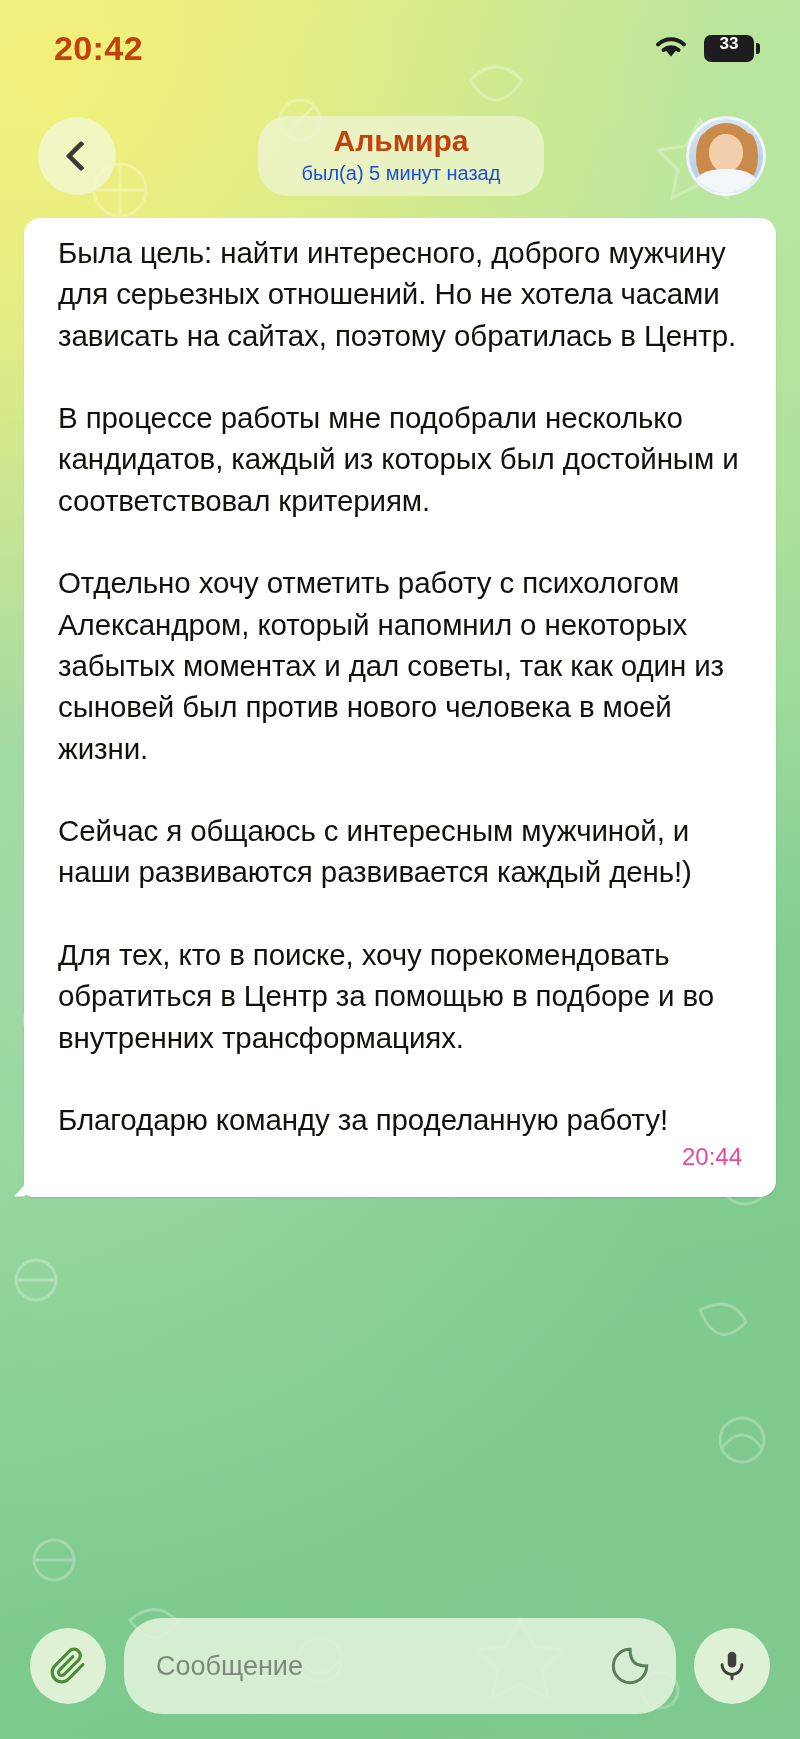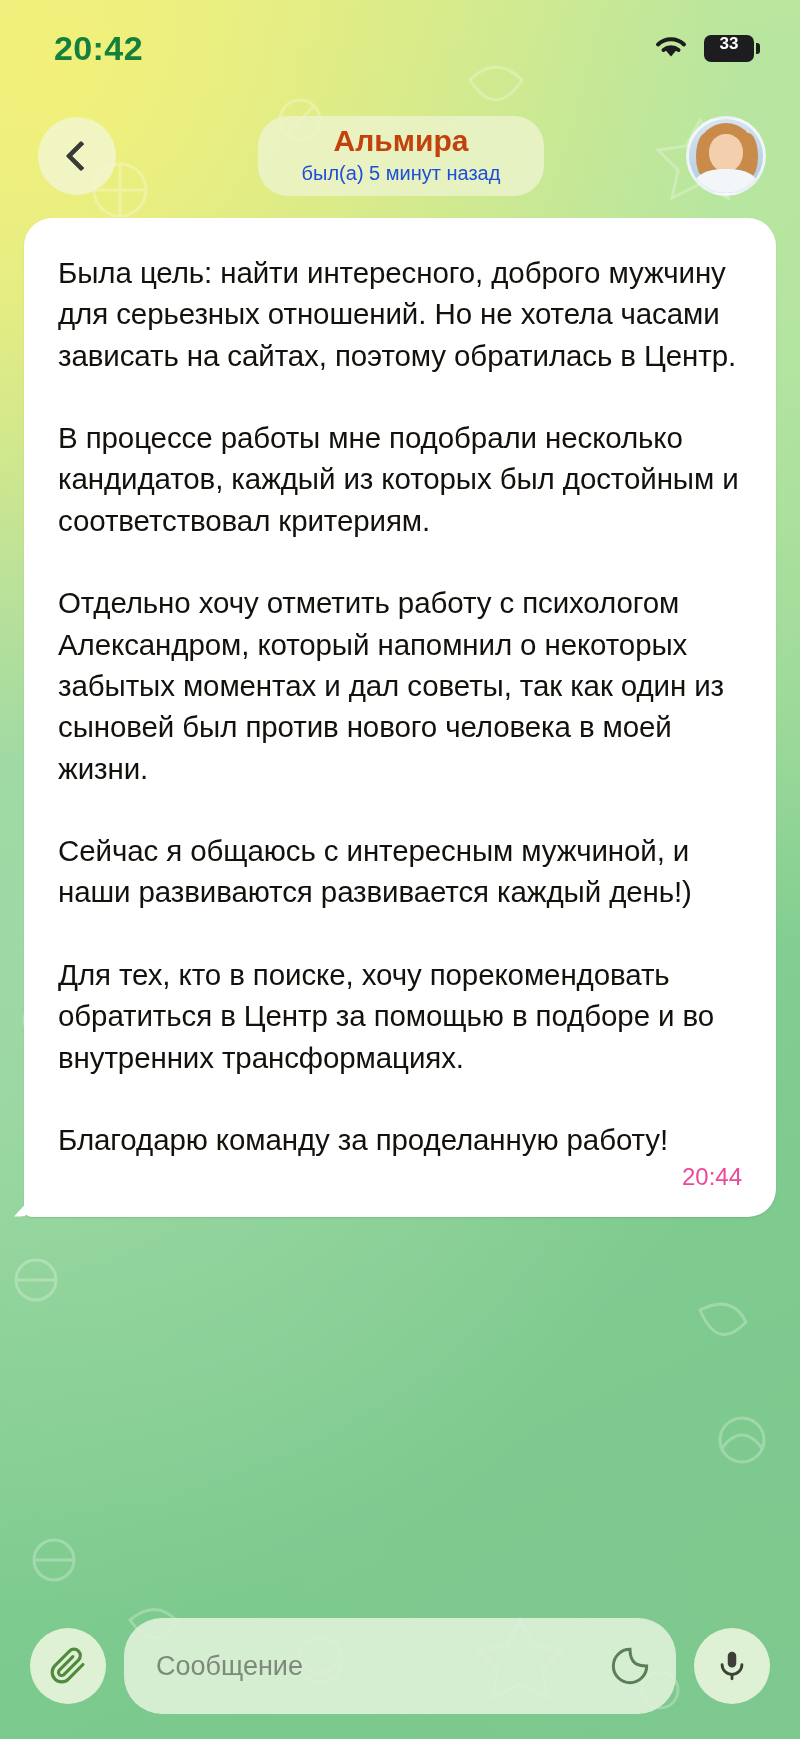--- a/index.html
+++ b/index.html
@@ -39,21 +39,21 @@
     height: 96px;
     z-index: 10;
     display: flex;
     align-items: center;
     justify-content: space-between;
     padding: 0 46px 0 54px;
   }
   .status-time {
     font-size: 34px;
     font-weight: 600;
-    color: #15803d;
+    color: #c2410c;
     letter-spacing: 0.4px;
   }
   .status-right {
     display: flex;
     align-items: center;
     gap: 14px;
   }
   .battery {
     position: relative;
     width: 50px;
@@ -187,23 +187,23 @@
     position: absolute;
     top: 218px;
     left: 0; right: 0;
     bottom: 130px;
     z-index: 6;
     padding: 0 24px;
   }
   .bubble {
     position: relative;
     background: #ffffff;
-    border-radius: 28px;
+    border-radius: 16px;
     border-bottom-left-radius: 8px;
-    padding: 34px 30px 26px 34px;
+    padding: 14px 30px 26px 34px;
     max-width: 100%;
     box-shadow: 0 1px 2px rgba(0,0,0,0.10);
   }
   .bubble:after {
     content: "";
     position: absolute;
     left: -10px;
     bottom: 0;
     width: 22px;
     height: 24px;

